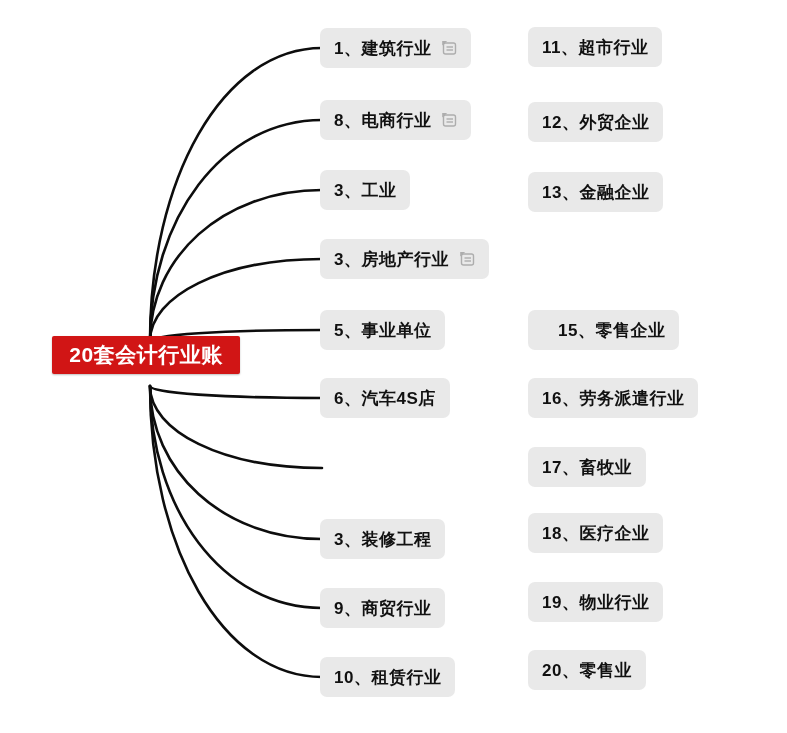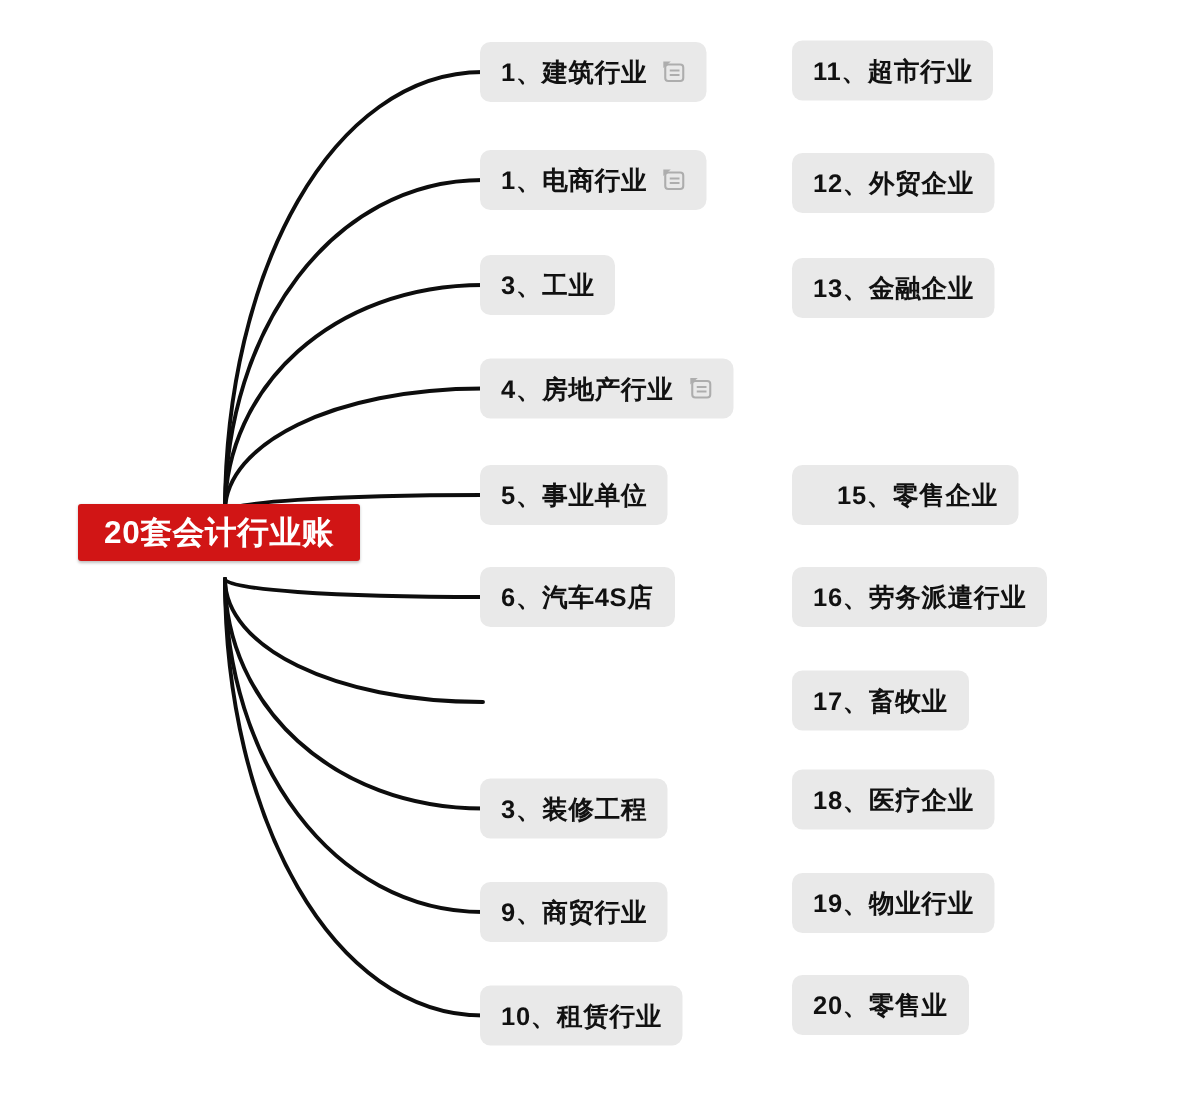--- a/index.html
+++ b/index.html
@@ -96,35 +96,35 @@
     <span class="note-icon">
       <svg width="17" height="16" viewBox="0 0 17 16">
         <rect x="3.5" y="3" width="12" height="11" rx="2" fill="none" stroke="#9a9a9a" stroke-width="1.4"></rect>
         <path d="M2.2 1 L7.2 1 L2.2 5.4 Z" fill="#9a9a9a"></path>
         <line x1="6.5" y1="7" x2="13" y2="7" stroke="#9a9a9a" stroke-width="1.4"></line>
         <line x1="6.5" y1="10" x2="13" y2="10" stroke="#9a9a9a" stroke-width="1.4"></line>
       </svg>
     </span>
   </div>
   <div class="topic L1">
-    <span>1、电商行业</span>
+    <span>8、电商行业</span>
     <span class="note-icon">
       <svg width="17" height="16" viewBox="0 0 17 16">
         <rect x="3.5" y="3" width="12" height="11" rx="2" fill="none" stroke="#9a9a9a" stroke-width="1.4"></rect>
         <path d="M2.2 1 L7.2 1 L2.2 5.4 Z" fill="#9a9a9a"></path>
         <line x1="6.5" y1="7" x2="13" y2="7" stroke="#9a9a9a" stroke-width="1.4"></line>
         <line x1="6.5" y1="10" x2="13" y2="10" stroke="#9a9a9a" stroke-width="1.4"></line>
       </svg>
     </span>
   </div>
   <div class="topic L2">
     <span>3、工业</span>
   </div>
   <div class="topic L3">
-    <span>4、房地产行业</span>
+    <span>3、房地产行业</span>
     <span class="note-icon">
       <svg width="17" height="16" viewBox="0 0 17 16">
         <rect x="3.5" y="3" width="12" height="11" rx="2" fill="none" stroke="#9a9a9a" stroke-width="1.4"></rect>
         <path d="M2.2 1 L7.2 1 L2.2 5.4 Z" fill="#9a9a9a"></path>
         <line x1="6.5" y1="7" x2="13" y2="7" stroke="#9a9a9a" stroke-width="1.4"></line>
         <line x1="6.5" y1="10" x2="13" y2="10" stroke="#9a9a9a" stroke-width="1.4"></line>
       </svg>
     </span>
   </div>
   <div class="topic L4">

